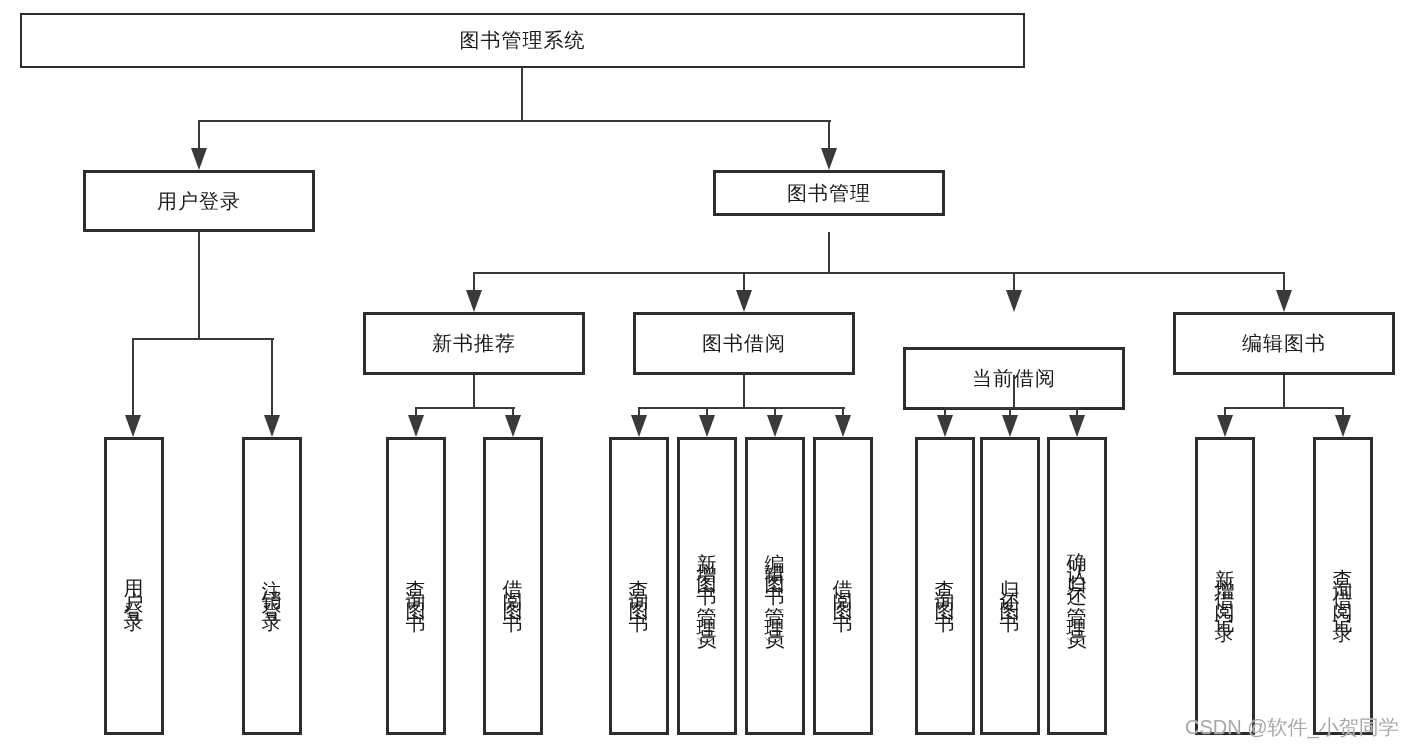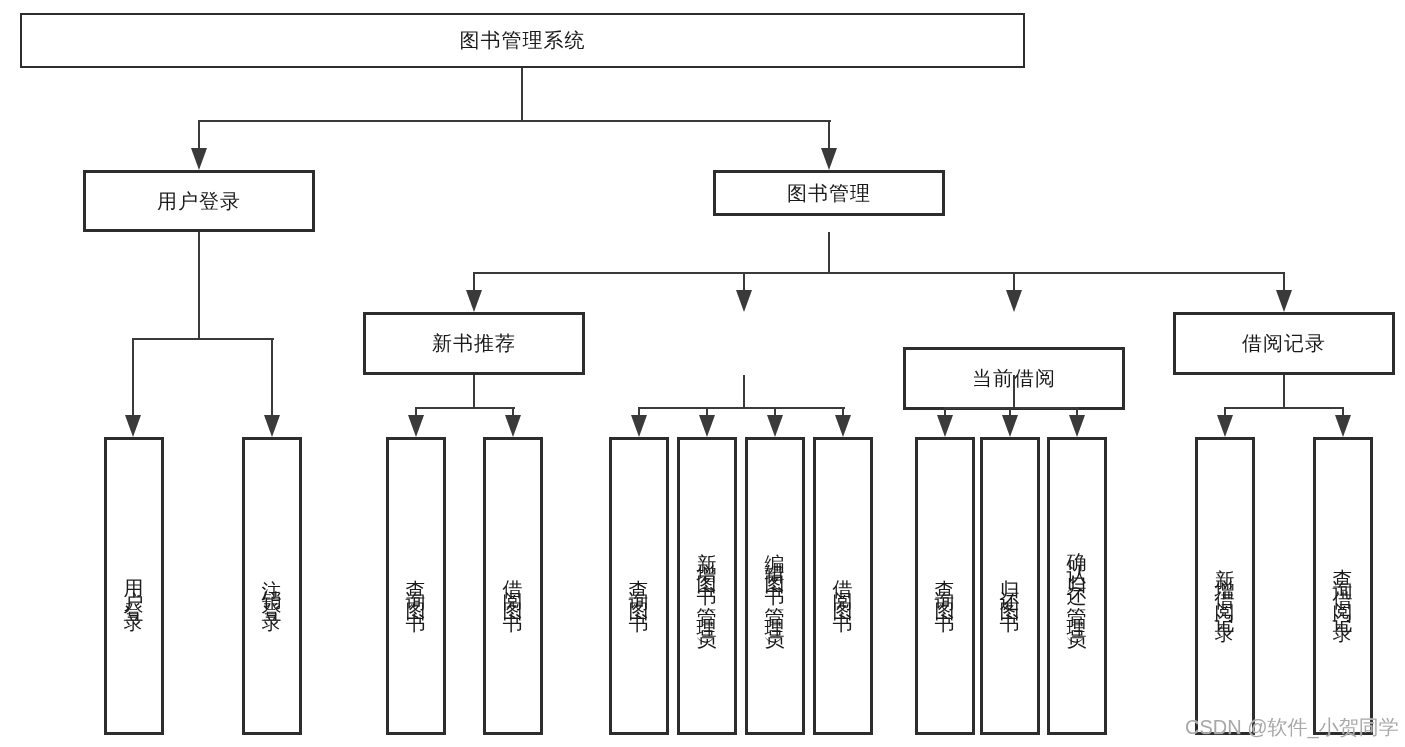--- a/index.html
+++ b/index.html
@@ -102,25 +102,28 @@
   <div class="vline" style="left:743px; top:274px; height:18px;"></div>
   <div class="arrow" style="left:736px; top:290px;"></div>
   <div class="vline" style="left:1013px; top:274px; height:18px;"></div>
   <div class="arrow" style="left:1006px; top:290px;"></div>
   <div class="vline" style="left:1283px; top:274px; height:18px;"></div>
   <div class="arrow" style="left:1276px; top:290px;"></div>
 
   <div class="node" style="left:363px; top:312px; width:222px; height:63px;">
     <span>新书推荐</span>
   </div>
+  <div class="node" style="left:633px; top:312px; width:222px; height:63px;">
+    <span>图书借阅</span>
+  </div>
   <div class="node" style="left:903px; top:312px; width:222px; height:63px;margin-top:35px;">
     <span>当前借阅</span>
   </div>
   <div class="node" style="left:1173px; top:312px; width:222px; height:63px;">
-    <span>借阅记录</span>
+    <span>编辑图书</span>
   </div>
 
   <div class="vline" style="left:473px; top:375px; height:34px;"></div>
   <div class="hline" style="left:415px; top:407px; width:100px;"></div>
   <div class="vline" style="left:415px; top:409px; height:8px;"></div>
   <div class="arrow" style="left:408px; top:415px;"></div>
   <div class="vline" style="left:512px; top:409px; height:8px;"></div>
   <div class="arrow" style="left:505px; top:415px;"></div>
 
   <div class="vline" style="left:743px; top:375px; height:34px;"></div>

